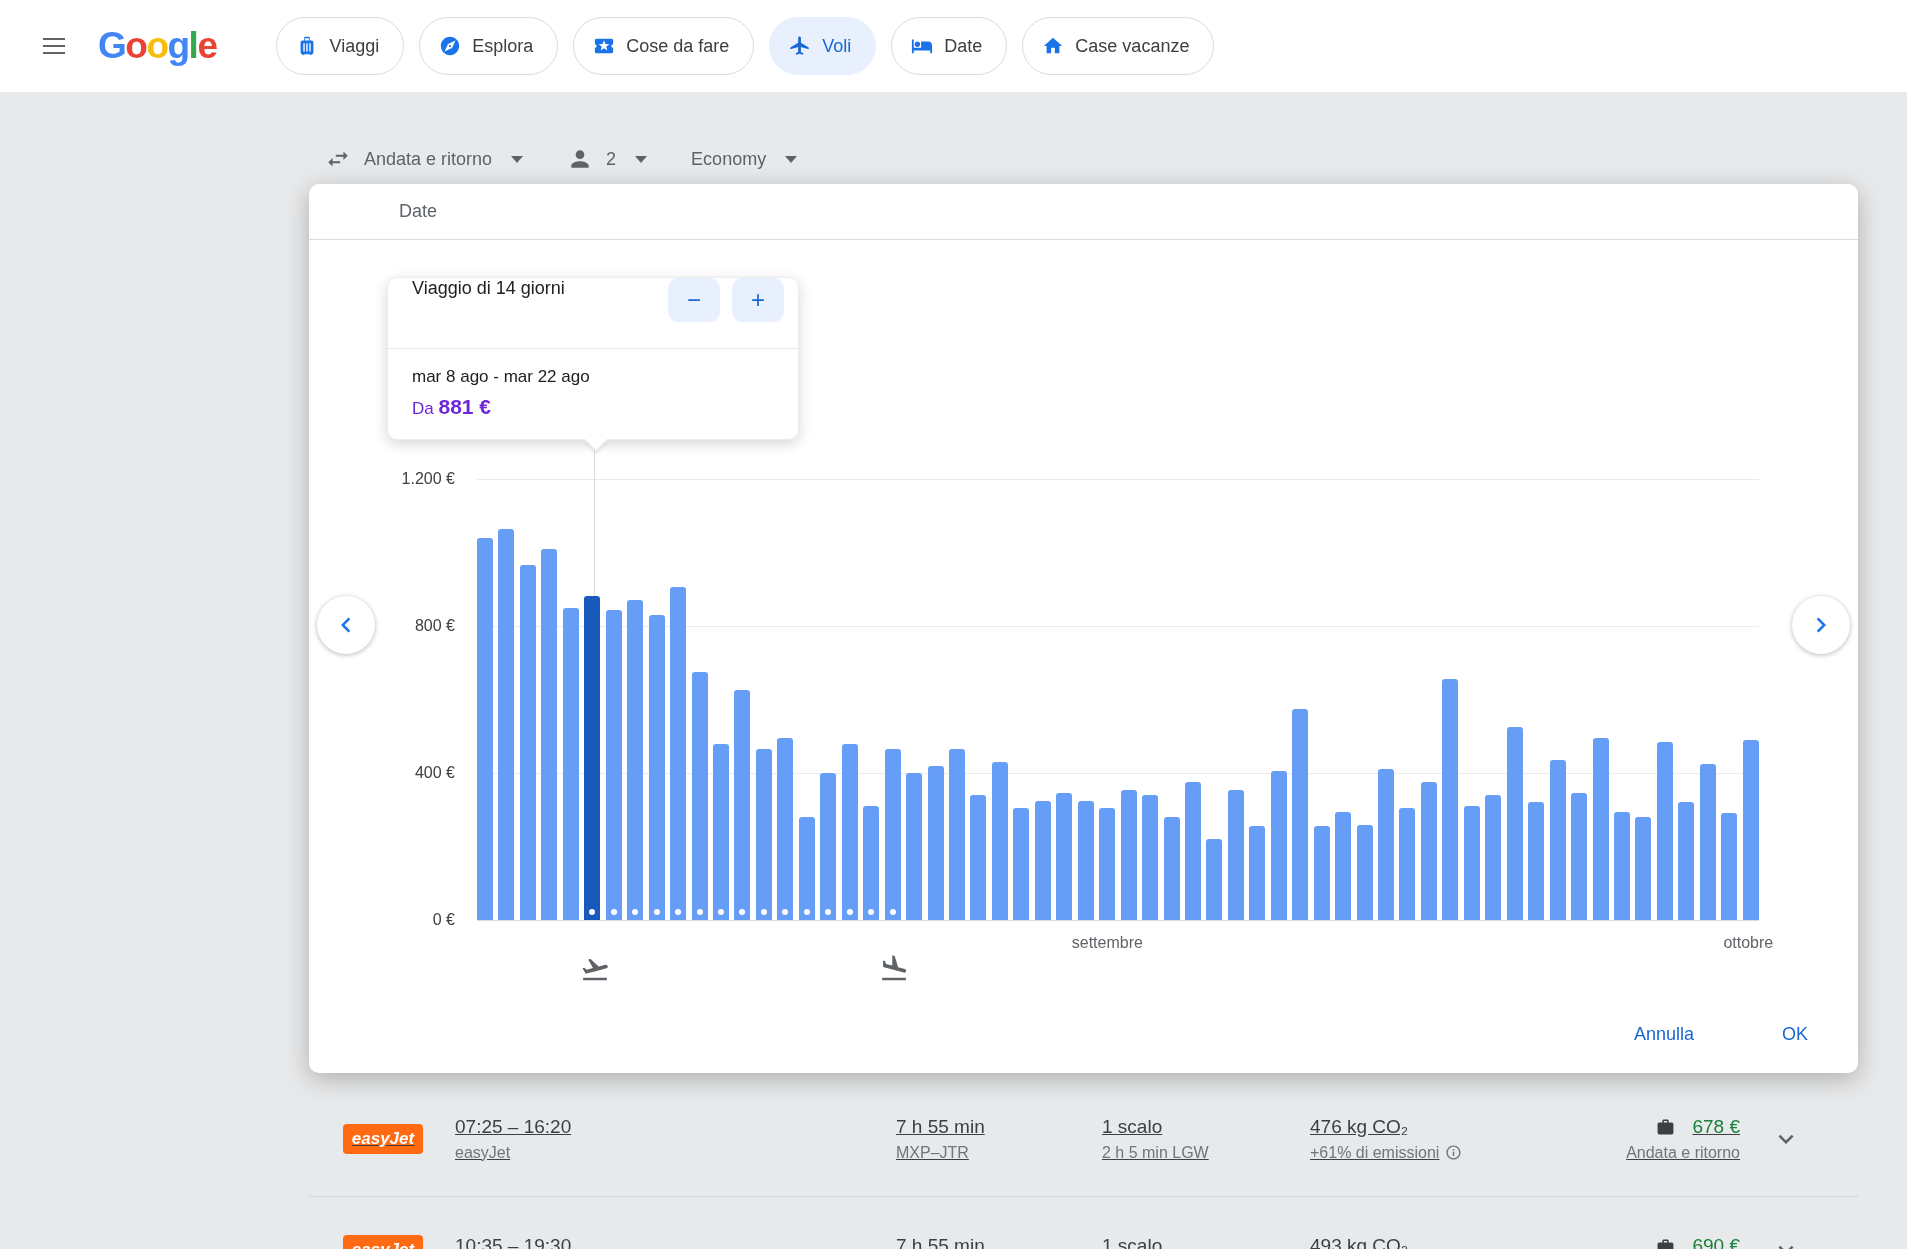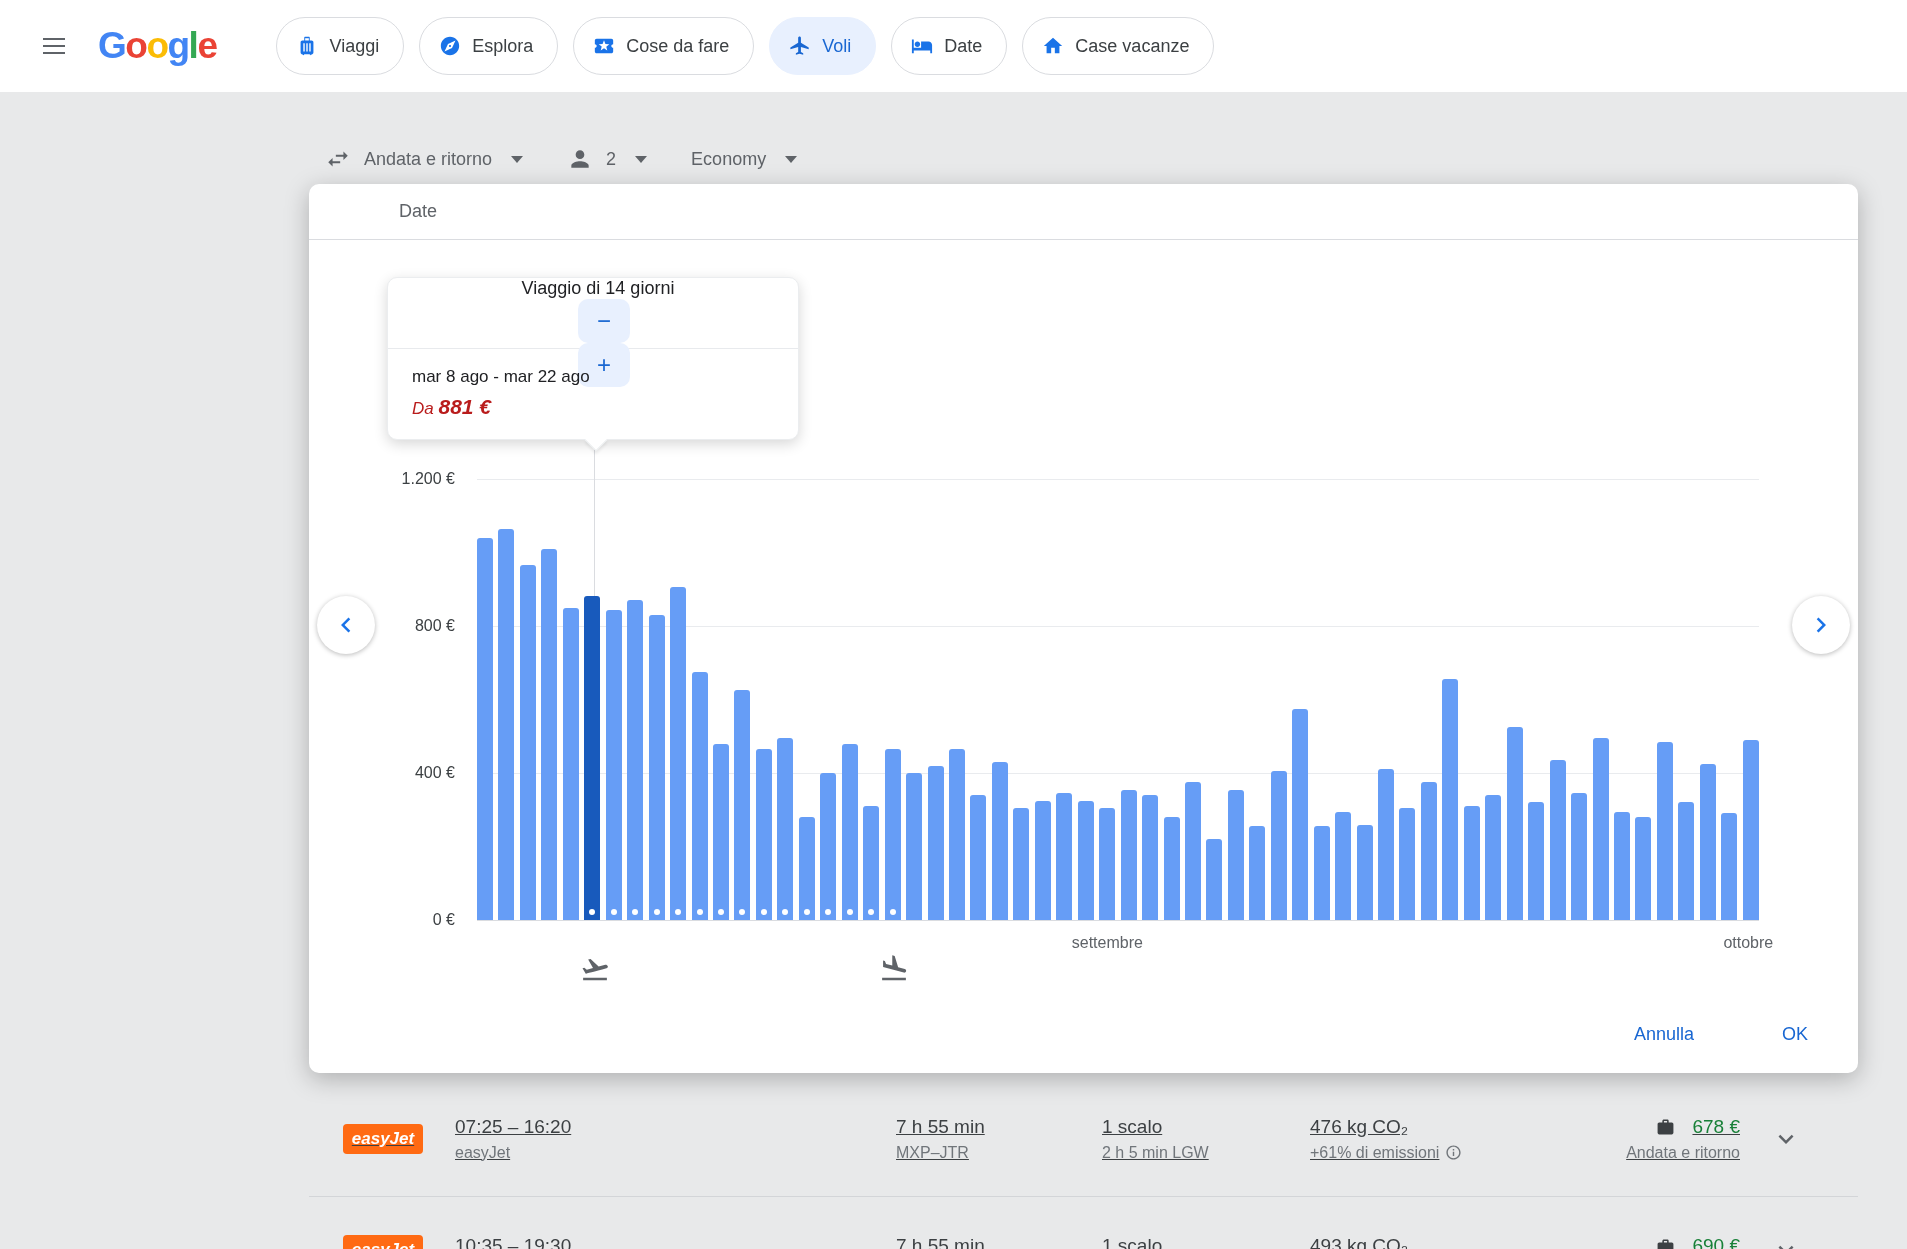--- a/index.html
+++ b/index.html
@@ -30,27 +30,27 @@
 
   
   .dialog { position:absolute; left:309px; top:184px; width:1549px; height:889px; background:#fff; border-radius:10px; box-shadow:0 6px 24px rgba(0,0,0,.25); z-index:4; }
   .tabbar { height:56px; border-bottom:1px solid #dadce0; display:flex; padding-left:62px; }
   .tab { position:relative; display:flex; align-items:center; padding:0 28px; font-size:18px; font-weight:500; color:#5f6368; }
   .tab.active { color:#1967d2; }
   .tab.active::after { content:""; position:absolute; left:0; right:0; bottom:0; height:3px; background:#1967d2; border-radius:3px 3px 0 0; }
 
   
   .tooltip { position:absolute; left:78px; top:93px; width:412px; background:#fff; border:1px solid #ebedef; border-radius:10px; box-shadow:0 4px 14px rgba(0,0,0,.16); z-index:3; }
-  .tt-top { display:flex; align-items:center; height:70px; padding:0 14px 0 24px;flex-direction:column; }
+  .tt-top { display:flex; height:70px; padding:0 14px 0 24px; }
   .tt-title { flex:1; font-size:18px; color:#202124; }
   .tt-btn { width:52px; height:44px; border-radius:10px; background:#e8f0fe; color:#1967d2; font-size:24px; line-height:44px; text-align:center; margin-left:12px; }
   .tt-divider { height:1px; background:#e8eaed; }
   .tt-bottom { padding:18px 24px 20px; }
   .tt-range { font-size:17px; color:#202124; margin-bottom:8px; }
-  .tt-price { font-size:17px; color:#b91c1c;font-style:italic; }
+  .tt-price { font-size:17px; color:#6d28d9; }
   .tt-price b { font-size:21px; font-weight:700; }
   .tt-caret { position:absolute; bottom:-9px; left:200px; width:16px; height:16px; background:#fff; transform:rotate(45deg); box-shadow:2px 2px 3px rgba(0,0,0,.07); border-right:1px solid #ebedef; border-bottom:1px solid #ebedef; }
 
   .connector { position:absolute; left:285px; top:252px; width:1px; height:160px; background:#dadce0; z-index:1; }
 
   
   .grid { position:absolute; left:168px; top:295px; width:1282px; height:442px; z-index:0; }
   .gl { position:absolute; left:0; right:0; height:1px; background:#e9ebee; }
   .gl.baseline { background:#dadce0; }
   .ylab { position:absolute; left:30px; width:116px; text-align:right; font-size:16px; color:#3c4043; }

